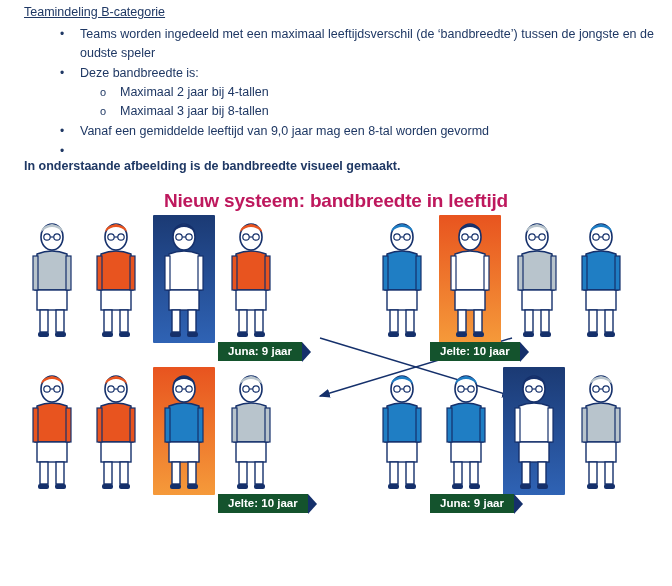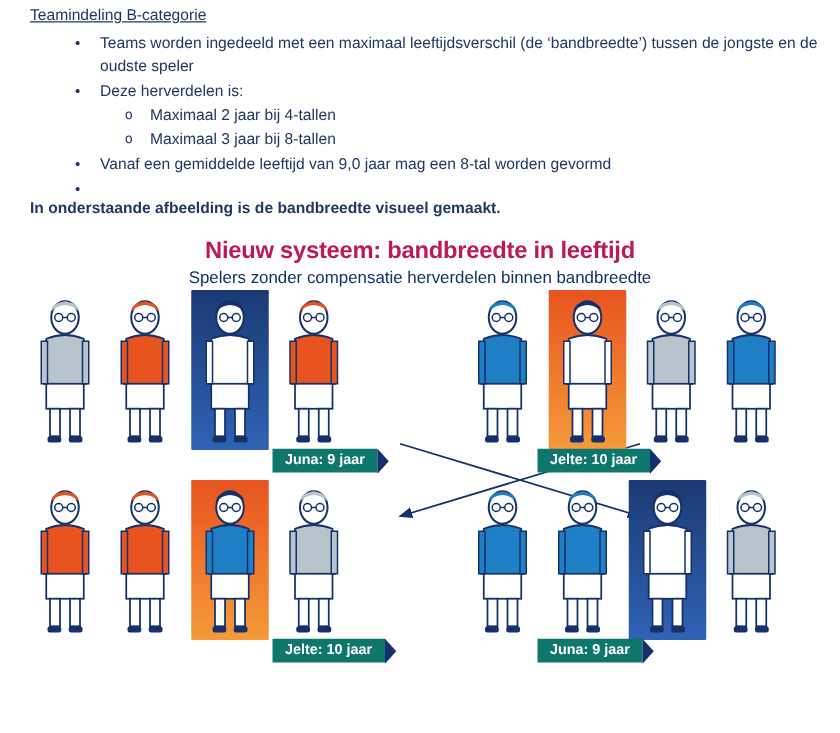--- a/index.html
+++ b/index.html
@@ -149,21 +149,21 @@
   }
   .hl.navy { background: linear-gradient(180deg, #1b3a74 0%, #2f63b5 100%); }
   .hl.orange { background: linear-gradient(180deg, #e8541f 0%, #f59a3a 100%); }
 
   svg.fig-player { position: absolute; left: 0; bottom: 0; }
   .player.boxed svg.fig-player { left: 4px; }
 
   .label {
     position: absolute;
     color: #ffffff;
-    background: #0f766e;
+    background: #14532d;
     font-size: 11.5px;
     font-weight: bold;
     padding: 3px 10px 4px 10px;
     white-space: nowrap;
   }
   .label::after {
     content: "";
     position: absolute;
     right: -9px;
     top: 0;
@@ -180,21 +180,21 @@
 <div class="doc">
   <div class="heading">Teamindeling B-categorie</div>
 
   <ul class="level1">
     <li>
       <span class="bullet">•</span>
       <span>Teams worden ingedeeld met een maximaal leeftijdsverschil (de ‘bandbreedte’) tussen de jongste en de oudste speler</span>
     </li>
     <li>
       <span class="bullet">•</span>
-      <span>Deze herverdelen is:</span>
+      <span>Deze bandbreedte is:</span>
       <ul class="level2 sub-wrap">
         <li>
           <span class="bullet2">o</span>
           <span>Maximaal 2 jaar bij 4-tallen</span>
         </li>
         <li>
           <span class="bullet2">o</span>
           <span>Maximaal 3 jaar bij 8-tallen</span>
         </li>
       </ul>
@@ -206,21 +206,20 @@
     <li>
       <span class="bullet">•</span>
     </li>
   </ul>
 
   <div class="spacer-para">In onderstaande afbeelding is de bandbreedte visueel gemaakt.</div>
 </div>
 
 <div class="figure">
   <div class="fig-title">Nieuw systeem: bandbreedte in leeftijd</div>
-  <div class="fig-sub">Spelers zonder compensatie herverdelen binnen bandbreedte</div>
 
   <div class="grid">
 
     <svg class="arrows" viewBox="0 0 672 290">
       <defs>
         <marker id="ah" markerWidth="9" markerHeight="9" refX="7" refY="3.2" orient="auto">
           <path d="M0,0 L8,3.2 L0,6.4 z" fill="#15306b"></path>
         </marker>
       </defs>
       <path d="M320,118 L512,176" stroke="#15306b" stroke-width="1.4" fill="none" marker-end="url(#ah)"></path>

